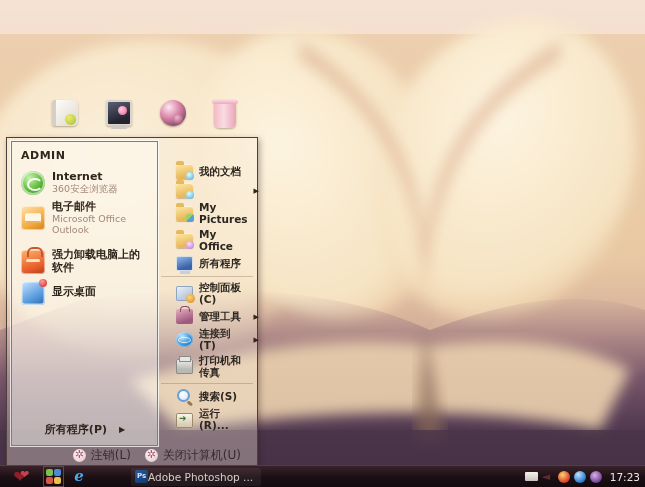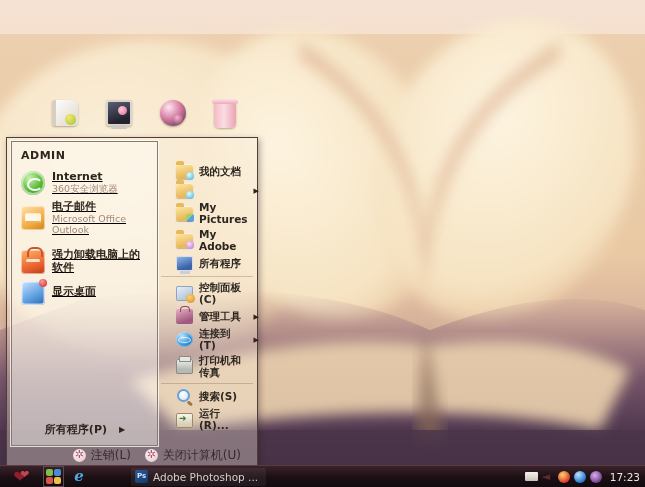--- a/index.html
+++ b/index.html
@@ -22,21 +22,21 @@
   .dicon-pc:after { content:""; position:absolute; right:3px; top:4px; width:9px; height:9px; border-radius:50%; background:radial-gradient(circle at 35% 35%,#ffc9dd,#e06a96); }
   .dicon-ball { border-radius:50%; background:radial-gradient(circle at 34% 28%,#fde6ee,#d87fa4 45%,#5d3b55 90%); box-shadow:0 1px 2px rgba(90,60,40,.45); }
   .dicon-ball:after { content:""; position:absolute; right:3px; bottom:2px; width:10px; height:10px; border-radius:50%; background:radial-gradient(circle at 40% 35%,#f3b5cd,#8d3d67); }
   .dicon-bin { width:22px; margin-top:2px; background:linear-gradient(90deg,#f4b9c6,#fadce2 45%,#eba4b6); border-radius:3px 3px 5px 5px; box-shadow:0 1px 2px rgba(90,60,40,.4); }
   .dicon-bin:before { content:""; position:absolute; left:-2px; top:-3px; right:-2px; height:5px; background:linear-gradient(#fbe3e9,#efa9ba); border-radius:3px; }
 
   
   .start-menu { position:absolute; left:6px; top:137px; width:252px; height:331px; border:1px solid #4e4038; background:rgba(248,236,220,.34); box-shadow:2px 2px 6px rgba(40,20,30,.35); }
   .left-panel { position:absolute; left:4px; top:3px; width:147px; height:305px; border:1px solid #8a7a6d; outline:1px solid rgba(255,255,255,.75); background:rgba(255,252,246,.46); display:flex; flex-direction:column; padding:5px 6px 4px 7px; }
   .user-name { font-size:11px; font-weight:bold; color:#2e251c; letter-spacing:.5px; margin:2px 0 6px 2px; }
-  .mi { display:flex; align-items:center; gap:7px; padding:3px 2px; cursor:pointer;text-decoration:underline; }
+  .mi { display:flex; align-items:center; gap:7px; padding:3px 2px; cursor:pointer; }
   .mi .txt { display:flex; flex-direction:column; line-height:1.15; }
   .mi .t { font-size:11px; font-weight:bold; color:#2e251c; }
   .mi .s { font-size:9.5px; color:#a3887b; }
   .lp-icon { width:24px; height:24px; flex:0 0 24px; position:relative; }
   .ic-360 { border-radius:50%; background:radial-gradient(circle at 35% 30%,#c9f3b0,#57b832 55%,#2f8f1c); box-shadow:inset 0 0 0 2px rgba(255,255,255,.55); }
   .ic-360:after { content:""; position:absolute; left:6px; top:7px; width:12px; height:9px; border:2.5px solid #fff; border-right-color:transparent; border-radius:50%; }
   .ic-outlook { border-radius:4px; background:linear-gradient(150deg,#ffe3b0,#f2a93d 65%,#d07f1d); box-shadow:inset 0 0 0 1px rgba(255,255,255,.5); }
   .ic-outlook:after { content:""; position:absolute; left:4px; top:7px; width:16px; height:10px; background:#fff6e6; border-radius:2px; clip-path:polygon(0 0,100% 0,100% 100%,0 100%); box-shadow:inset 0 -6px 0 -4px #e8b35a; }
   .ic-uninstall { border-radius:4px; background:linear-gradient(160deg,#ffb36b,#e65c2a 70%,#b33c14); box-shadow:inset 0 0 0 1px rgba(255,255,255,.5); }
   .ic-uninstall:before { content:""; position:absolute; left:6px; top:-3px; width:12px; height:8px; border:2.5px solid #c9552a; border-bottom:none; border-radius:6px 6px 0 0; }
@@ -84,21 +84,21 @@
   .taskbar { position:absolute; left:0; top:465px; width:645px; height:22px; background:linear-gradient(#3a2229,#1b0f14 55%,#120a0e); border-top:1px solid #5c3a44; display:flex; align-items:center; }
   .start-btn { width:40px; height:22px; display:flex; align-items:center; justify-content:center; position:relative; cursor:pointer; }
   .heart1 { color:#8e1f2d; font-size:16px; line-height:16px; }
   .heart2 { color:#c4454f; font-size:11px; line-height:11px; position:absolute; left:20px; top:3px; }
   .quick-launch { display:flex; align-items:center; gap:10px; margin-left:6px; }
   .ql-colors { width:15px; height:15px; display:grid; grid-template-columns:7px 7px; gap:1px; padding:0; outline:1px solid #5a4a4e; outline-offset:2px; cursor:pointer; }
   .ql-colors i { border-radius:2px; }
   .ql-colors i:nth-child(1){background:#7ec04a;} .ql-colors i:nth-child(2){background:#4a8ad8;}
   .ql-colors i:nth-child(3){background:#d8574a;} .ql-colors i:nth-child(4){background:#e8c04a;}
   .ql-ie { width:16px; height:16px; color:#4aa8e8; font-family:"DejaVu Serif","Liberation Serif",serif; font-style:italic; font-weight:bold; font-size:15px; line-height:15px; text-align:center; cursor:pointer; }
-  .task-btn { display:flex; align-items:center; gap:5px; margin-left:44px; padding:2px 8px 2px 4px; height:18px; border-radius:2px; background:rgba(255,255,255,.06); cursor:pointer; }
+  .task-btn { display:flex; align-items:center; margin-left:44px; padding:2px 8px 2px 4px; height:18px; border-radius:2px; background:rgba(255,255,255,.06); cursor:pointer; }
   .ps-icon { width:13px; height:13px; background:linear-gradient(150deg,#2a5a9a,#123a6a); border-radius:2px; color:#cfe4ff; font-size:7px; font-weight:bold; text-align:center; line-height:13px; }
   .task-lbl { font-size:10.5px; color:#d8ccc6; white-space:nowrap; }
   .tray { margin-left:auto; display:flex; align-items:center; gap:4px; padding-right:5px; }
   .tray-ic { width:12px; height:12px; position:relative; cursor:pointer; }
   .tr-lang { width:13px; height:9px; background:linear-gradient(#f5f2ee,#c9c2ba); border-radius:1px; }
   .tr-vol { color:#5a2a32; font-size:11px; line-height:12px; }
   .tr-sec { border-radius:50%; background:radial-gradient(circle at 38% 32%,#ffd26a,#d83a2a 70%); }
   .tr-net { border-radius:50%; background:radial-gradient(circle at 36% 30%,#bfe2ff,#2e7fd0 65%,#114a86); }
   .tr-ime { border-radius:50%; background:radial-gradient(circle at 40% 35%,#d8b0e8,#6a3a8a 75%); }
   .clock { font-size:10.5px; color:#efe6e2; margin-left:4px; white-space:nowrap; }
@@ -203,21 +203,21 @@
       <div class="ri">
         <span class="rp-icon ic-folder badge"></span>
         <span class="arrow">▶</span>
       </div>
       <div class="ri">
         <span class="rp-icon ic-folder badge-pic badge"></span>
         <span class="lbl">My Pictures</span>
       </div>
       <div class="ri">
         <span class="rp-icon ic-folder badge-mus badge"></span>
-        <span class="lbl">My Adobe</span>
+        <span class="lbl">My Office</span>
       </div>
       <div class="ri">
         <span class="rp-icon ic-mypc"></span>
         <span class="lbl">所有程序</span>
       </div>
       <div class="rsep"></div>
       <div class="ri">
         <span class="rp-icon ic-cpanel"></span>
         <span class="lbl">控制面板(C)</span>
       </div>

